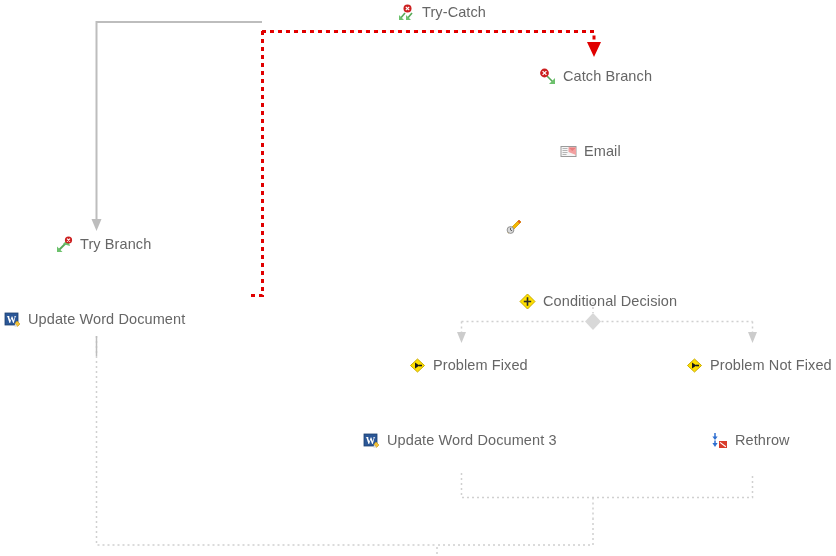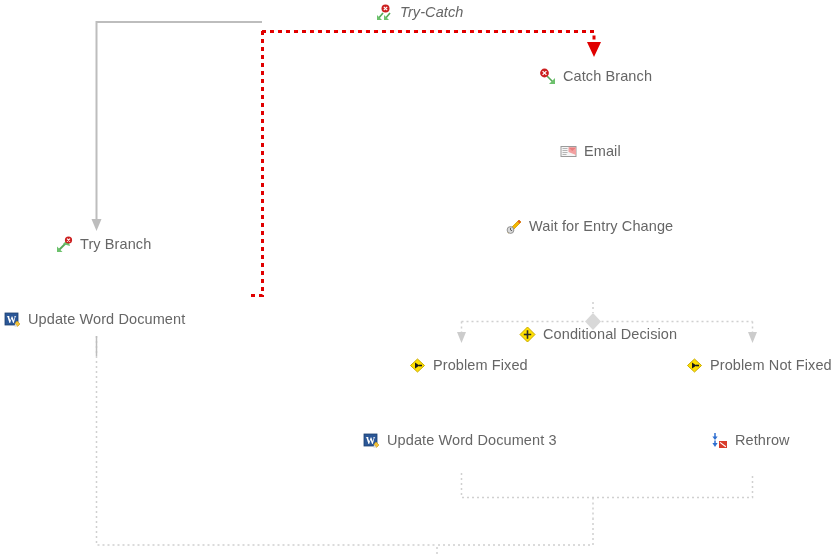--- a/index.html
+++ b/index.html
@@ -86,21 +86,21 @@
       <path d="M 593 518 L 593 545 L 437 545 L 437 556" fill="none" stroke="#d0d0d0" stroke-width="1.5" stroke-dasharray="2 3"></path>
     </g>
 
     <g>
       <path d="M 96.5 336 L 96.5 545 L 437 545" fill="none" stroke="#d0d0d0" stroke-width="1.5" stroke-dasharray="2 3"></path>
       <path d="M 96.5 336 L 96.5 356" fill="none" stroke="#bdbdbd" stroke-width="1.5"></path>
     </g>
 
   </svg>
 
-  <div class="node" style="left:376px; top:4px;font-style:italic;">
+  <div class="node" style="left:398px; top:4px;">
     <span class="icon">
       <svg width="17" height="17" viewBox="0 0 17 17">
         <path d="M2 15 L7 9" stroke="#57a957" stroke-width="1.6" fill="none"></path>
         <polygon points="1,16 1,11 6,16" fill="#6cc16c"></polygon>
         <path d="M9 15 L14 9" stroke="#57a957" stroke-width="1.6" fill="none"></path>
         <polygon points="8,16 8,11 13,16" fill="#6cc16c"></polygon>
         <circle cx="9.5" cy="4.5" r="4" fill="#cc1f1f"></circle>
         <path d="M7.8 2.8 L11.2 6.2 M11.2 2.8 L7.8 6.2" stroke="#ffffff" stroke-width="1.2"></path>
       </svg>
     </span>
@@ -136,37 +136,36 @@
 
   <div class="node" style="left:505px; top:218px;">
     <span class="icon">
       <svg width="17" height="17" viewBox="0 0 17 17">
         <path d="M14 2 L16 4 L6 14 L3 15 L4 12 Z" fill="#f5b800" stroke="#d19b00" stroke-width="0.8"></path>
         <path d="M14 2 L16 4 L14.5 5.5 L12.5 3.5 Z" fill="#e05b2a"></path>
         <circle cx="5.5" cy="12" r="3.4" fill="#d9d9d9" stroke="#8a8a8a" stroke-width="0.9"></circle>
         <path d="M5.5 9.8 L5.5 12 L7.1 12.8" stroke="#555555" stroke-width="0.9" fill="none"></path>
       </svg>
     </span>
-    <span class="node-label">Wait for Entry Change</span>
   </div>
 
   <div class="node" style="left:56px; top:236px;text-align:center;">
     <span class="icon">
       <svg width="17" height="17" viewBox="0 0 17 17">
         <path d="M3 14 L11 6" stroke="#57a957" stroke-width="1.8" fill="none"></path>
         <polygon points="1,16 1,10.5 6.5,16" fill="#6cc16c"></polygon>
         <polygon points="12,3 14,10 7,8" fill="#6cc16c"></polygon>
         <circle cx="12.5" cy="4" r="3.6" fill="#cc1f1f"></circle>
         <path d="M11 2.6 L14 5.5 M14 2.6 L11 5.5" stroke="#ffffff" stroke-width="1.1"></path>
       </svg>
     </span>
     <span class="node-label">Try Branch</span>
   </div>
 
-  <div class="node" style="left:519px; top:293px;margin-top:33px;">
+  <div class="node" style="left:519px; top:293px;">
     <span class="icon">
       <svg width="17" height="17" viewBox="0 0 17 17">
         <polygon points="8.5,1 16,8.5 8.5,16 1,8.5" fill="#ffe000" stroke="#c7a900" stroke-width="1"></polygon>
         <path d="M8.5 4.2 L8.5 8.5 L12.2 8.5" stroke="#2b2b2b" stroke-width="1.6" fill="none"></path>
         <path d="M4.8 8.5 L8.5 8.5" stroke="#2b2b2b" stroke-width="1.6" fill="none"></path>
         <path d="M8.5 8.5 L8.5 12.8" stroke="#2b2b2b" stroke-width="1.6" fill="none"></path>
       </svg>
     </span>
     <span class="node-label">Conditional Decision</span>
   </div>

